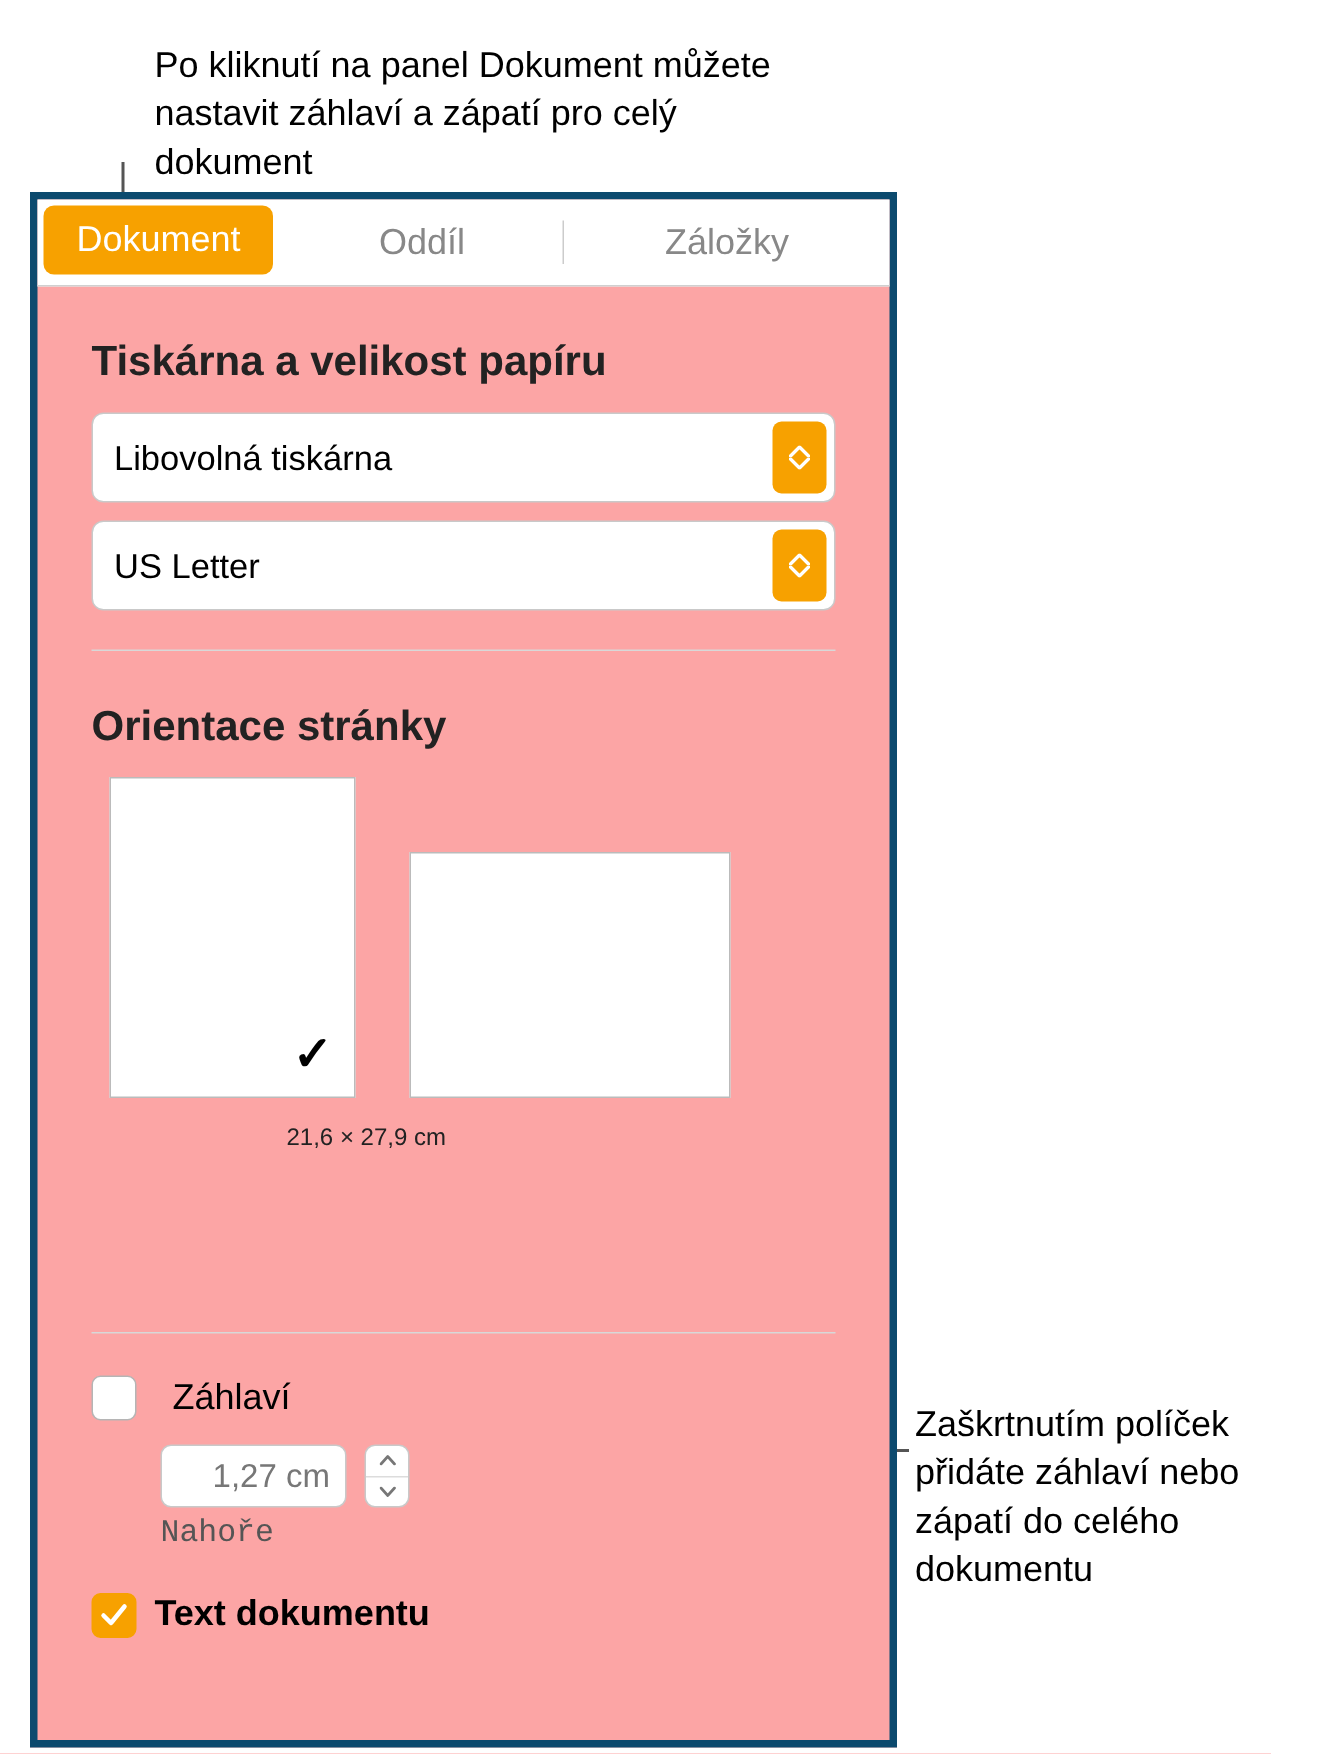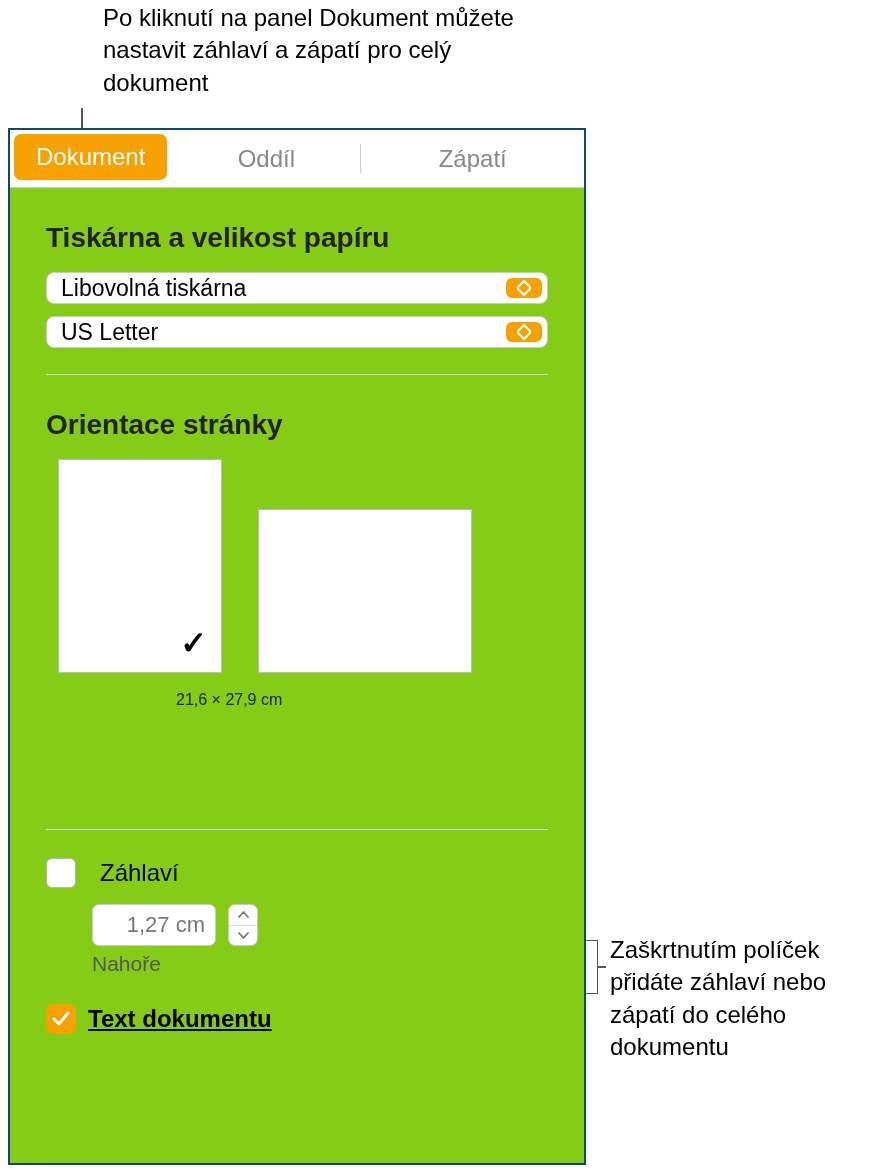--- a/index.html
+++ b/index.html
@@ -16,26 +16,26 @@
     font-size: 24px;
     line-height: 1.35;
     color: #000;
   }
   .callout-line {
     position: absolute;
     background: #555;
   }
   .panel {
     position: absolute;
-    left: 8px;
+    left: 20px;
     top: 128px;
     width: 578px;
     height: 1037px;
-    border: 2px solid #0c4a6e;
-    background: #84cc16;
+    border: 5px solid #0c4a6e;
+    background: #fca5a5;
   }
   .tabbar {
     display: flex;
     align-items: stretch;
     height: 58px;
     border-bottom: 1px solid #d0d0d0;
     background: #fff;
   }
   .tab {
     display: flex;
@@ -75,21 +75,21 @@
     font-size: 28px;
     font-weight: 600;
     color: #222;
     margin-top: 34px;
     margin-bottom: 18px;
   }
   .popup {
     display: flex;
     align-items: center;
     width: 100%;
-    height: 32px;
+    height: 60px;
     border: 1px solid #c9c9c9;
     border-radius: 8px;
     background: #fff;
     margin-bottom: 12px;
     padding-left: 14px;
     font-size: 23px;
     cursor: pointer;
     position: relative;
   }
   .popup-handle {
@@ -210,51 +210,51 @@
     display: flex;
     align-items: center;
     justify-content: center;
   }
   .stepper-half:first-child { border-bottom: 1px solid #dcdcdc; }
   .pos-label {
     font-size: 21px;
     color: #555;
     margin-left: 46px;
     margin-top: 6px;
+    font-family: Liberation Mono, monospace;
   }
   .bodytext-row {
     display: flex;
-    align-items: center;
+    align-items: flex-start;
     gap: 12px;
     padding: 28px 36px 0 36px;
-    text-decoration: underline;
   }
   .bracket {
     position: absolute;
     border: 1.5px solid #555;
     border-left: none;
     width: 14px;
   }
 </style>
 </head>
 <body>
 
-<div class="callout" style="left:103px; top:2px; width:460px;">Po kliknutí na panel Dokument můžete nastavit záhlaví a zápatí pro celý dokument</div>
+<div class="callout" style="left:103px; top:28px; width:460px;">Po kliknutí na panel Dokument můžete nastavit záhlaví a zápatí pro celý dokument</div>
 <div class="callout-line" style="left:81px; top:108px; width:1.5px; height:38px;"></div>
 
 <div class="bracket" style="left:584px; top:940px; height:54px;"></div>
 <div class="callout-line" style="left:598px; top:966px; width:8px; height:1.5px;"></div>
 <div class="callout" style="left:610px; top:934px; width:270px;">Zaškrtnutím políček přidáte záhlaví nebo zápatí do celého dokumentu</div>
 
 <div class="panel">
 
   <div class="tabbar">
     <div class="tab tab-active">Dokument</div>
     <div class="tab tab-normal" style="flex:0 0 190px;">Oddíl</div>
-    <div class="tab tab-normal" style="flex:1;">Zápatí</div>
+    <div class="tab tab-normal" style="flex:1;">Záložky</div>
   </div>
 
   <div class="section">
     <div class="section-title">Tiskárna a velikost papíru</div>
 
     <div class="popup">
       <span>Libovolná tiskárna</span>
       <span class="popup-handle">
         <svg width="14" height="8" viewBox="0 0 14 8">
             <path d="M1 7 L7 1 L13 7" stroke="#fff" stroke-width="2.2" fill="none" stroke-linecap="round" stroke-linejoin="round"></path>

